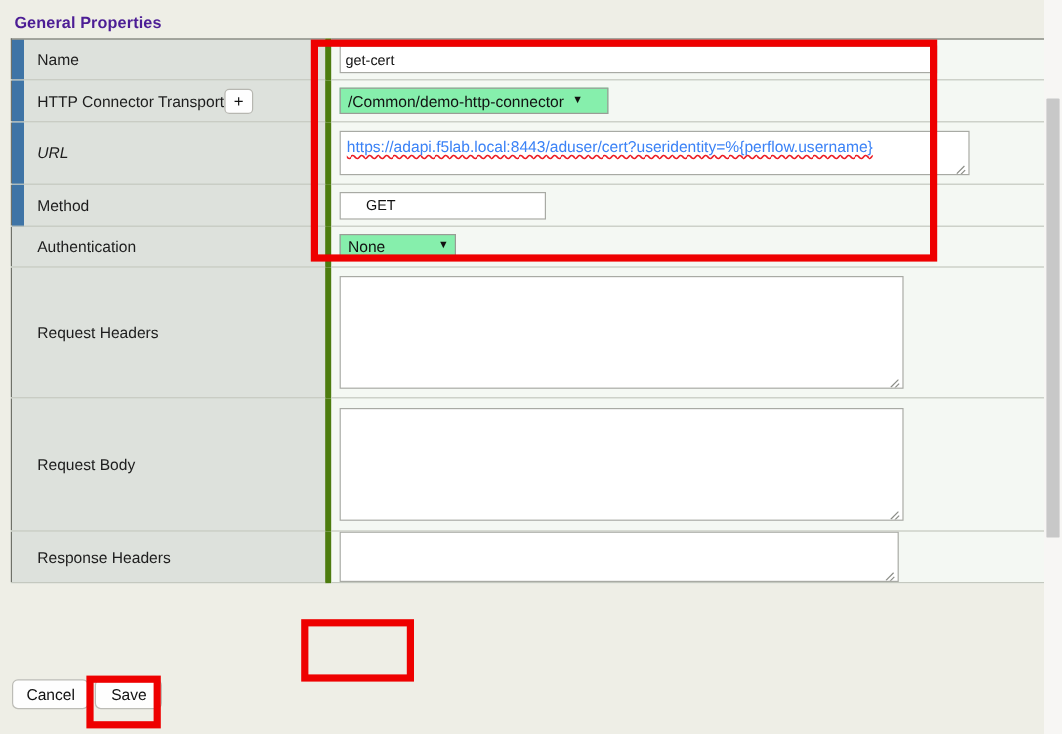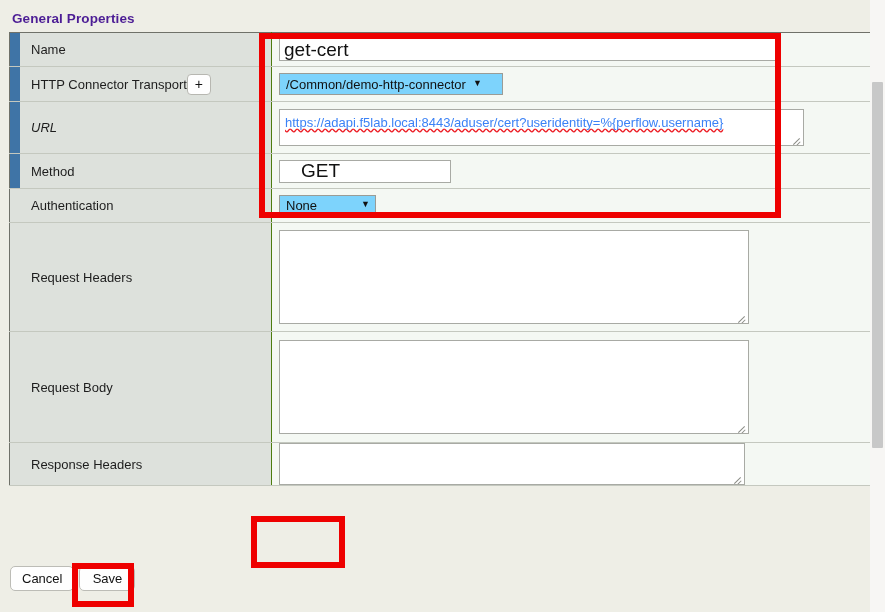--- a/index.html
+++ b/index.html
@@ -52,54 +52,54 @@
     width: 10px;
     padding: 0;
     background: #dde1dc;
     border-right: none;
   }
   td.accent.req { background: #3f74a6; }
 
   td.label-cell {
     width: 240px;
     background: #dde1dc;
-    border-right: 1px solid #4d7c0f;
+    border-right: 5px solid #4d7c0f;
     padding: 0 0 0 11px;
     color: #1d1d1d;
     font-size: 13px;
     margin-top: 40px;
   }
   td.value-cell {
     background: #f4f8f3;
     padding: 0 0 0 7px;
   }
 
   
   .txt {
     box-sizing: border-box;
     height: 23px;
     border: 1px solid #a8aaa4;
     background: #ffffff;
     font-family: "Liberation Sans", sans-serif;
-    font-size: 19px;
+    font-size: 12px;
     color: #111;
     padding: 0 4px;
     outline: none;
     border-radius: 0;
   }
   .txt.name-input { width: 498px; }
   .txt.method-input { width: 172px; padding-left: 21px; }
 
   .sel {
     box-sizing: border-box;
     display: inline-flex;
     align-items: center;
     height: 22px;
     border: 1px solid #9a9c96;
-    background: #7dd3fc;
+    background: #86efac;
     font-size: 13px;
     color: #111;
     padding: 0 5px 0 6px;
     cursor: default;
     white-space: nowrap;
   }
   .sel .caret {
     margin-left: 7px;
     font-size: 9px;
     line-height: 1;

